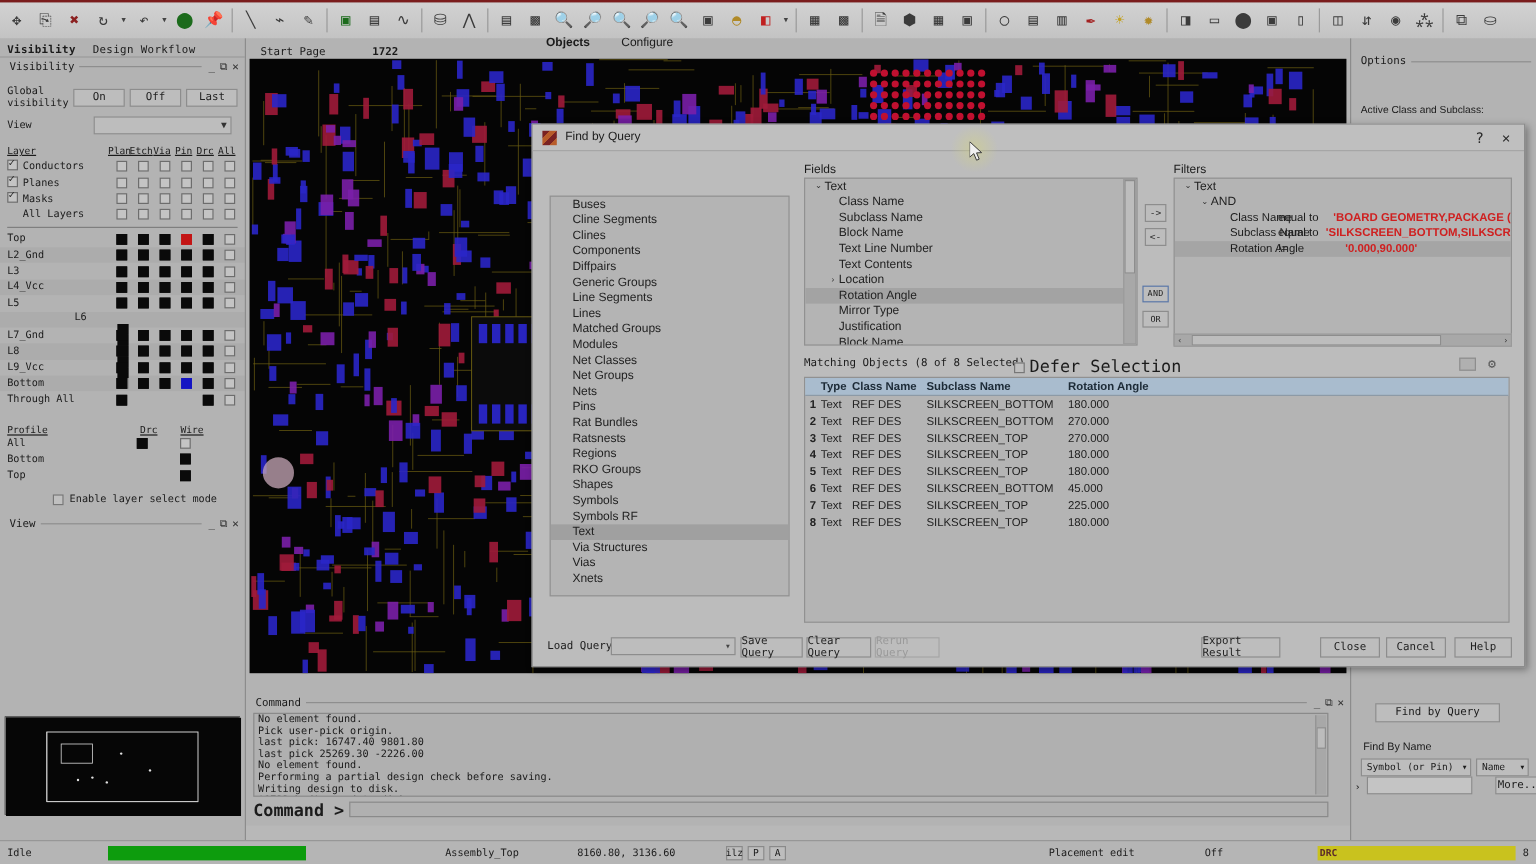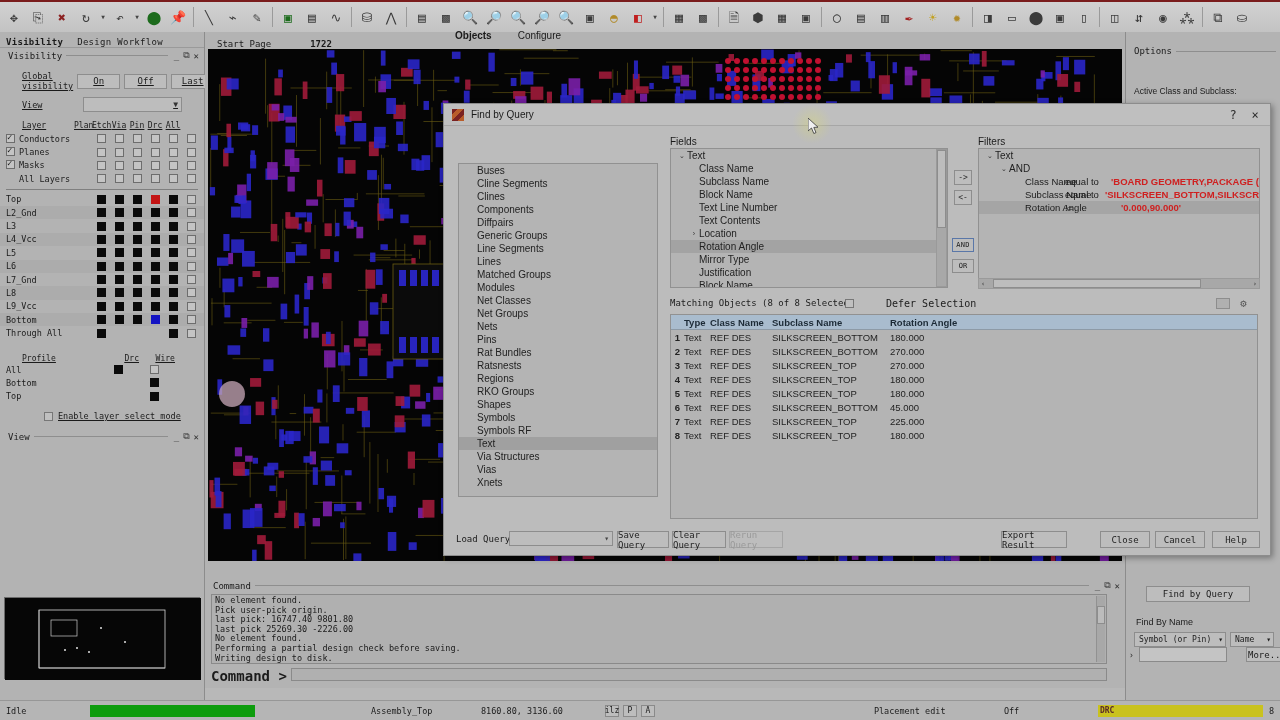--- a/index.html
+++ b/index.html
@@ -36,21 +36,21 @@
   }
   .panel-tabs { display:flex; height:16px; align-items:flex-end; padding-left:6px; gap:14px;
      border-bottom:1px solid #9a9a9a; }
   .panel-tab { font-size:9px; letter-spacing:0.3px; }
   .panel-tab.active { font-weight:bold; }
   .ttlbar { display:flex; align-items:center; height:15px; padding:0 3px 0 8px; }
   .ttlbar .t { font-size:9px; white-space:nowrap; }
   .ttlbar .rule { flex:1; height:1px; background:#8e8e8e; margin:0 4px; }
   .ttlbar .wbtn { font-size:9px; padding:0 2px; color:#333; }
 
-  .row { display:flex; align-items:center; padding:0 22px;text-decoration:underline; }
+  .row { display:flex; align-items:center; padding:0 6px; }
   .btnsm {
     height:15px; min-width:43px; background:#bdbdbd; border:1px solid #8d8d8d;
     font-size:9px; display:flex; align-items:center; justify-content:center; color:#222;
   }
   .combo {
     height:15px; background:#bdbdbd; border:1px solid #8d8d8d;
     display:flex; align-items:center; justify-content:flex-end;
     padding-right:3px; font-size:8px; color:#333;
   }
   .hdrU { text-decoration:underline; font-size:8px; }
@@ -483,21 +483,21 @@
         <div class="cellbox">
           <div class="cb on"></div>
         </div>
         <div class="cellbox">
           <div class="cb on"></div>
         </div>
         <div class="cellbox">
           <div class="cb"></div>
         </div>
       </div>
-      <div class="lyr-row" style="background: rgba(0, 0, 0, 0.035);">
+      <div class="lyr-row" style="background: rgba(0, 0, 0, 0.035); flex-direction: column;">
         <div class="nm">L6</div>
         <div class="cellbox">
           <div class="cb on"></div>
         </div>
         <div class="cellbox">
           <div class="cb on"></div>
         </div>
         <div class="cellbox">
           <div class="cb on"></div>
         </div>
@@ -2396,21 +2396,21 @@
 </div>
 <div class="hsb" style="left:978px;top:278px;width:282px;">
   <span style="padding-left:2px;">‹</span>
   <div class="th" style="left:14px;width:208px;"></div>
   <span style="padding-right:2px;">›</span>
 </div>
 
 <div class="mo-head" style="left:670px;top:298px;">Matching Objects (8 of 8 Selected)</div>
 <div style="position:absolute;left:845px;top:298px;display:flex;align-items:center;gap:4px;">
   <span class="chk-sq"></span>
-  <span style="font-size:10px;margin-left:28px;">Defer Selection</span>
+  <span style="font-size:14px;">Defer Selection</span>
 </div>
 <div style="position:absolute;left:1216px;top:298px;width:14px;height:11px;background:#b0b0b0;border:1px solid #8d8d8d;"></div>
 <div style="position:absolute;left:1240px;top:297px;font-size:11px;color:#555;">⚙</div>
 
 <div id="motable">
   <div class="mo-hdr">
     <span class="c-idx"></span>
     <span class="c-type">Type</span>
     <span class="c-cls">Class Name</span>
     <span class="c-sub">Subclass Name</span>

